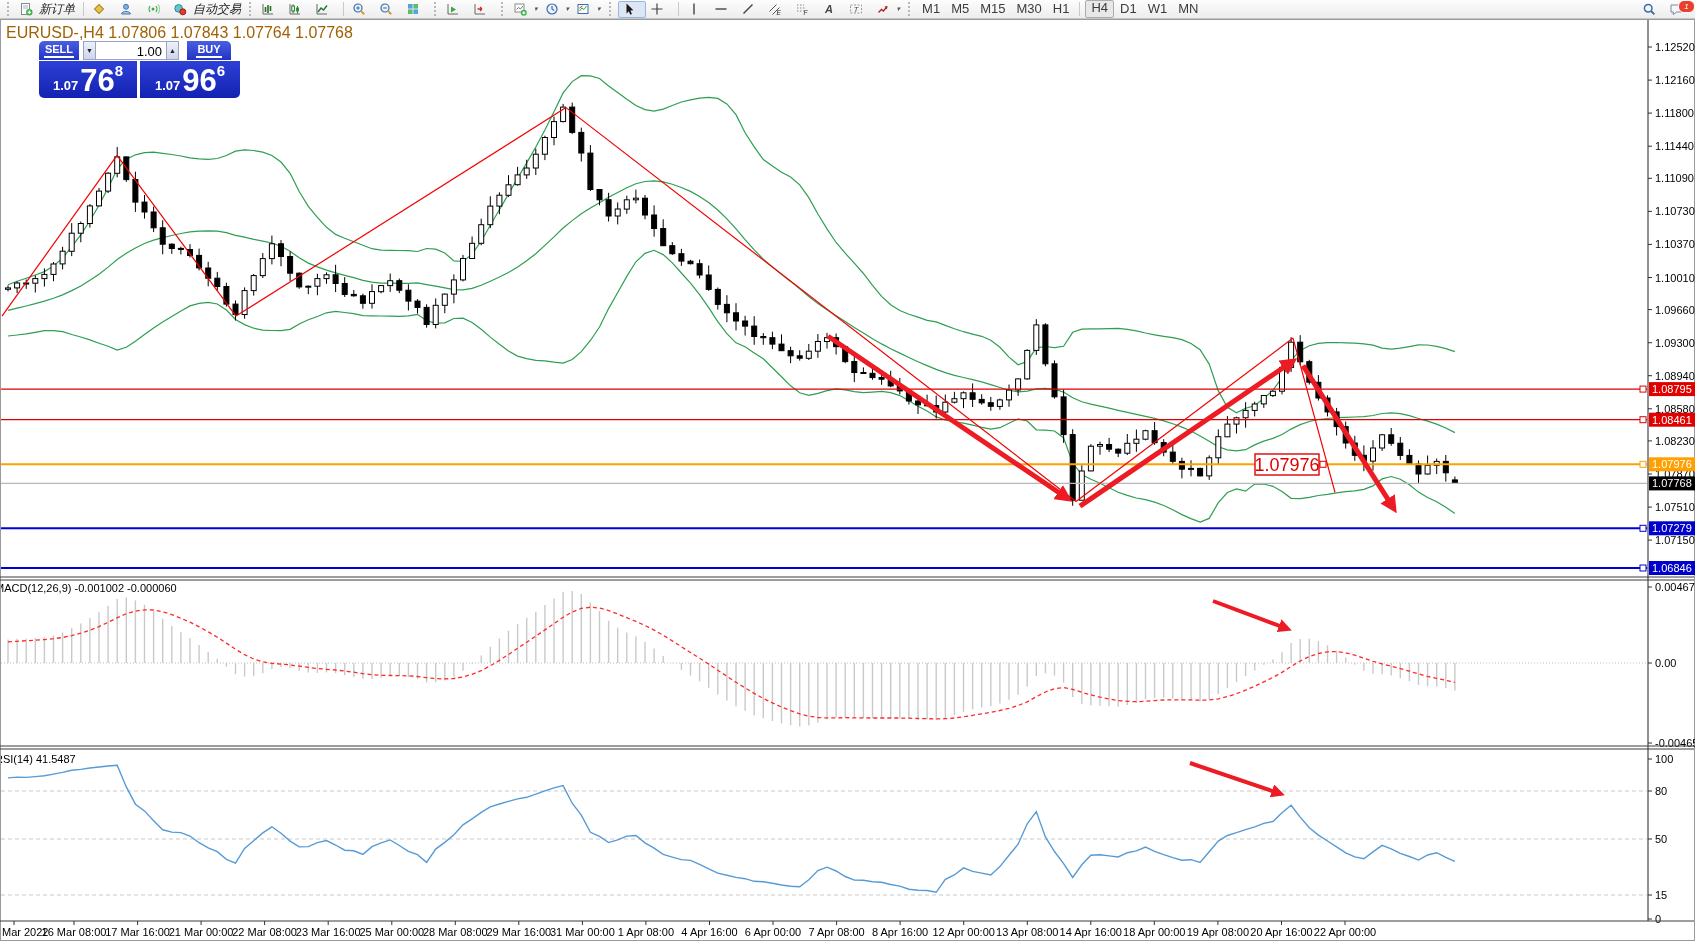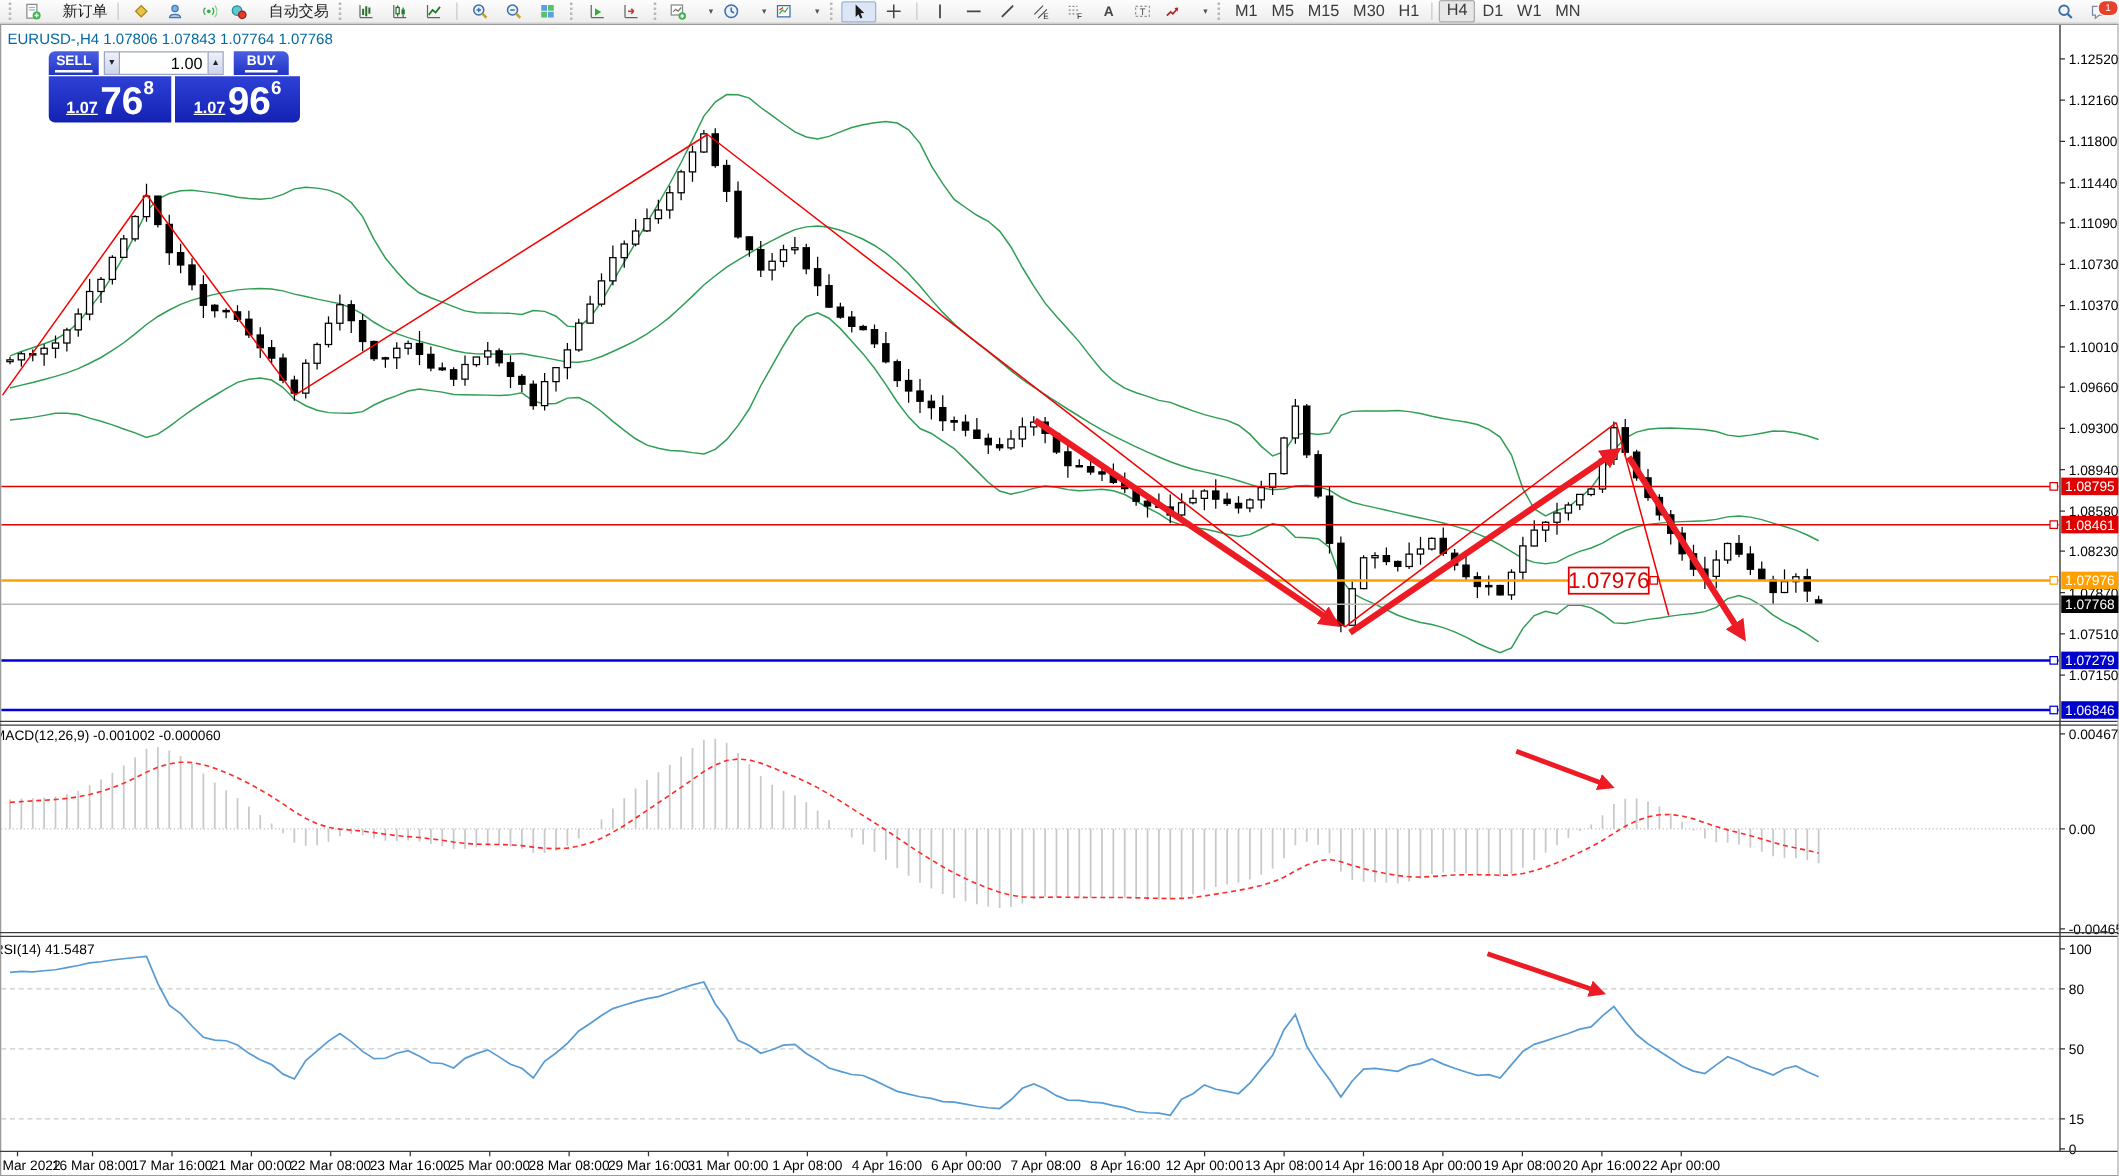--- a/index.html
+++ b/index.html
@@ -2,58 +2,58 @@
 <html><head>
 <meta charset="utf-8">
 <style>
   html,body{margin:0;padding:0;background:#dcdcdc;}
   .app{position:relative;width:1695px;height:941px;background:#fff;overflow:hidden;
        font-family:"Liberation Sans",sans-serif;-webkit-font-smoothing:antialiased;}
   
   .toolbar{position:absolute;left:0;top:0;width:1695px;height:19px;z-index:6;
            background:linear-gradient(#fdfdfd,#ededed);border-bottom:1px solid #c6c6c6;
            display:flex;align-items:center;gap:1px;padding:0 3px;box-sizing:border-box;}
-  .tbtn{height:17px;min-width:20px;display:flex;align-items:center;justify-content:center;
-        gap:17px;padding:0 3px;border-radius:2px;font-size:11px;color:#222;cursor:default;}
+  .tbtn{height:17px;min-width:20px;display:flex;align-items:center;justify-content:space-between;
+        gap:6px;padding:0 3px;border-radius:2px;font-size:11px;color:#222;cursor:default;font-style:italic;}
   .tbtn.active{background:#dce6f4;border:1px solid #9ab5d9;height:15px;}
   .tbtn .icon{display:flex;align-items:center;}
   .tlabel{font-size:12px;color:#1a1a1a;white-space:nowrap;}
   .dd{font-size:7px;color:#555;margin-left:1px;}
   .sep{width:1px;height:14px;background:#c9c9c9;margin:0 4px;}
   .grip{width:2px;height:14px;border-left:2px dotted #b8b8b8;margin:0 4px;}
   .spacer{flex:1;}
   .tf{font-size:13px;color:#3c3c3c;padding:0 5px;height:16px;line-height:16px;border-radius:2px;}
   .tf.active{background:#e7e7e7;border:1px solid #adadad;line-height:14px;text-align:center;}
   .chatwrap{position:relative;}
   .badge{position:absolute;top:-1px;right:-3px;min-width:11px;height:11px;border-radius:6px;
          background:#e8402a;color:#fff;font-size:8px;line-height:11px;text-align:center;
          padding:0 2px;border:1px solid #fff;}
   
   #chart{position:absolute;left:0;top:0;z-index:1;}
-  .chart-title{position:absolute;left:6px;top:24px;z-index:4;font-size:12px;color:#0369a1;}
+  .chart-title{position:absolute;left:6px;top:24px;z-index:4;font-size:16px;color:#a16207;}
   
   .trade-panel{position:absolute;left:3px;top:41px;width:201px;z-index:5;font-family:"Liberation Sans",sans-serif;margin-left:36px;}
   .tp-row1{display:flex;align-items:stretch;height:19px;}
   .tp-btn{color:#fff;font-size:11px;font-weight:bold;display:flex;align-items:center;justify-content:center;
           background:linear-gradient(#4a5fe2,#2134c6);}
   .tp-btn span{border-bottom:2px solid #fff;padding:0 1px 1px 1px;}
   .tp-sell{width:40px;border-radius:5px 0 0 0;}
   .tp-buy{width:44px;border-radius:0 5px 0 0;margin-left:8px;}
   .tp-step{width:13px;background:linear-gradient(#eef1fa,#cdd5ea);border:1px solid #9aa4c0;box-sizing:border-box;
            font-size:7px;color:#223;display:flex;align-items:center;justify-content:center;}
   .tp-vol{width:70px;background:#fff;border:1px solid #9aa4c0;border-left:none;border-right:none;box-sizing:border-box;}
   .tp-vol input{width:100%;height:100%;border:none;outline:none;text-align:right;font-size:13px;
                 font-family:"Liberation Sans",sans-serif;padding:0 4px;box-sizing:border-box;color:#000;background:transparent;}
   .tp-row1 .gap{width:4px;}
   .tp-row2{display:flex;height:37px;margin-top:1px;}
   .tp-price{background:linear-gradient(#2e40d6,#1322b2);color:#fff;display:flex;align-items:flex-end;
             justify-content:center;padding-bottom:2px;}
   .tp-price.left{width:98px;border-radius:0 0 0 5px;}
   .tp-price.right{width:100px;margin-left:3px;border-radius:0 0 5px 0;}
-  .pp-small{font-size:13px;font-weight:bold;margin:0 2px 3px 0;text-decoration:underline;}
+  .pp-small{font-size:13px;font-weight:bold;margin:0 2px 3px 0;}
   .pp-big{font-size:31px;font-weight:bold;line-height:30px;}
   .pp-sup{font-size:15px;font-weight:bold;align-self:flex-start;margin-top:1px;}
 </style>
 </head>
 <body>
 
 <div class="app">
   <div class="toolbar" id="toolbar">
       <div class="grip"></div>
       <div class="tbtn">

